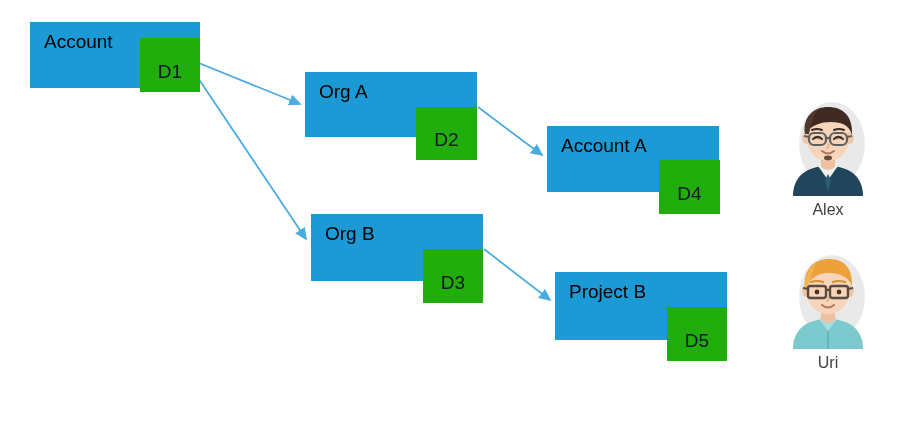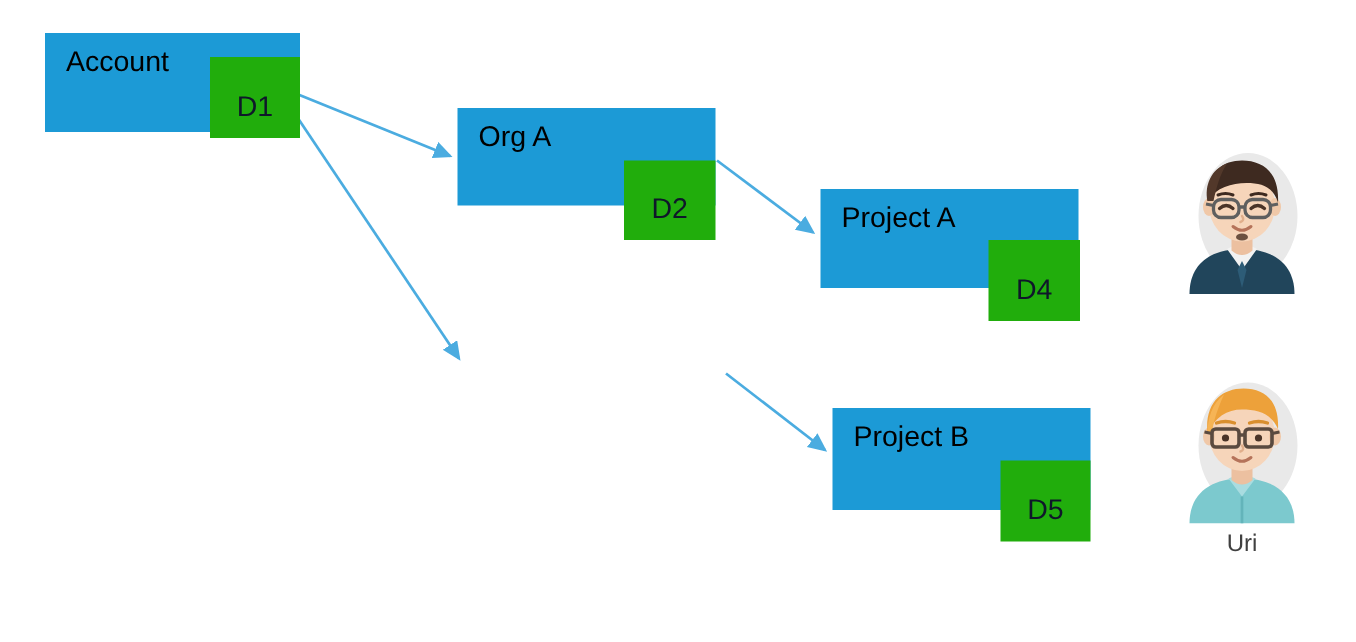--- a/index.html
+++ b/index.html
@@ -110,27 +110,35 @@
     <div class="node-main" style="left:0; top:0; width:172px; height:65px;text-align:center;">
       <span class="node-label">Org A</span>
     </div>
     <div class="node-badge" style="left:111px; top:35px; width:61px; height:53px;">
       <span class="node-badge-label">D2</span>
     </div>
   </div>
 
   <div class="node" style="left:547px; top:126px; width:186px; height:92px;">
     <div class="node-main" style="left:0; top:0; width:172px; height:66px;">
-      <span class="node-label">Project A</span>
+      <span class="node-label">Account A</span>
     </div>
     <div class="node-badge" style="left:112px; top:34px; width:61px; height:54px;">
       <span class="node-badge-label">D4</span>
     </div>
   </div>
 
+  <div class="node" style="left:311px; top:214px; width:186px; height:92px;">
+    <div class="node-main" style="left:0; top:0; width:172px; height:67px;">
+      <span class="node-label">Org B</span>
+    </div>
+    <div class="node-badge" style="left:112px; top:35px; width:60px; height:54px;">
+      <span class="node-badge-label">D3</span>
+    </div>
+  </div>
 
   <div class="node" style="left:555px; top:272px; width:186px; height:92px;">
     <div class="node-main" style="left:0; top:0; width:172px; height:68px;">
       <span class="node-label">Project B</span>
     </div>
     <div class="node-badge" style="left:112px; top:35px; width:60px; height:54px;padding-left:16px;">
       <span class="node-badge-label">D5</span>
     </div>
   </div>
 
@@ -166,20 +174,21 @@
 
       <path d="M27,30 q5,-2 10,0" fill="none" stroke="#3E2A20" stroke-width="2" stroke-linecap="round"></path>
       <path d="M49,30 q5,-2 10,0" fill="none" stroke="#3E2A20" stroke-width="2" stroke-linecap="round"></path>
 
       <path d="M43,44 q2,3 -1,4" fill="none" stroke="#E0AE8B" stroke-width="1.6" stroke-linecap="round"></path>
 
       <path d="M37,51 q6,5 12,0" fill="none" stroke="#B5735A" stroke-width="2" stroke-linecap="round"></path>
 
       <ellipse cx="43" cy="58" rx="4" ry="2.4" fill="#6B5040"></ellipse>
     </svg>
+    <div class="person-name">Alex</div>
   </div>
 
   <div class="person" style="left:785px; top:253px; width:86px; height:125px;">
     <svg class="person-avatar" viewBox="0 0 86 96" xmlns="http://www.w3.org/2000/svg">
 
       <ellipse cx="47" cy="44" rx="33" ry="42" fill="#E9E9E9"></ellipse>
 
       <path d="M8,96 C8,76 22,66 43,66 C64,66 78,76 78,96 Z" fill="#7CC9CE"></path>
 
       <path d="M34,66 L43,78 L52,66 L47,64 L43,70 L39,64 Z" fill="#A9DCE0"></path>

